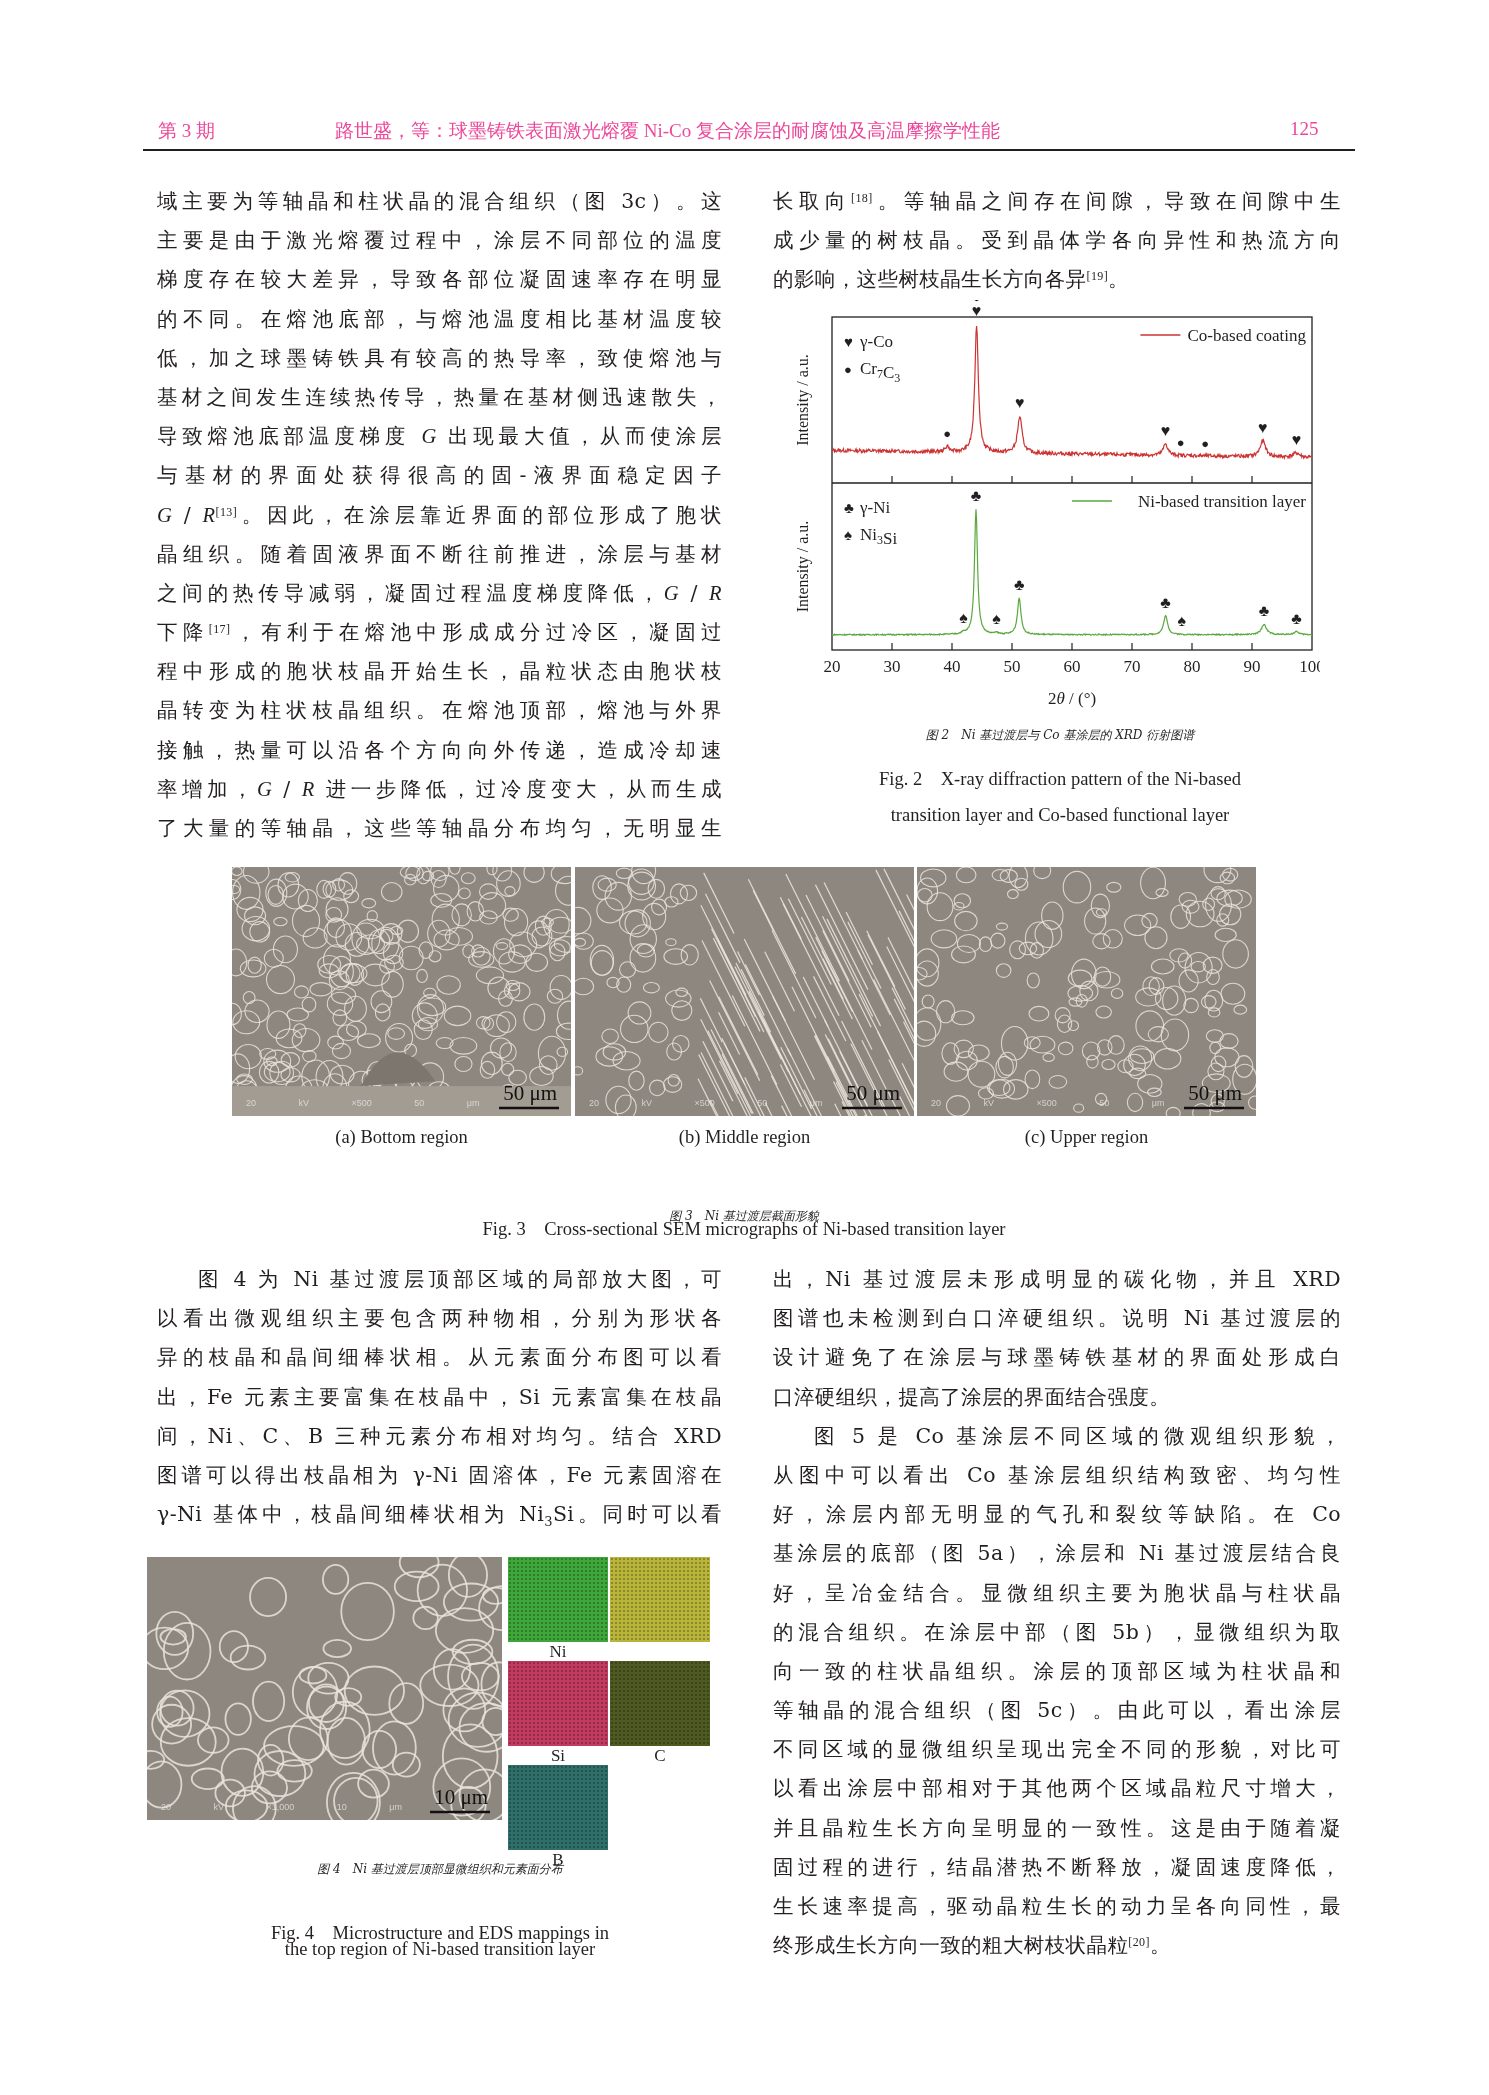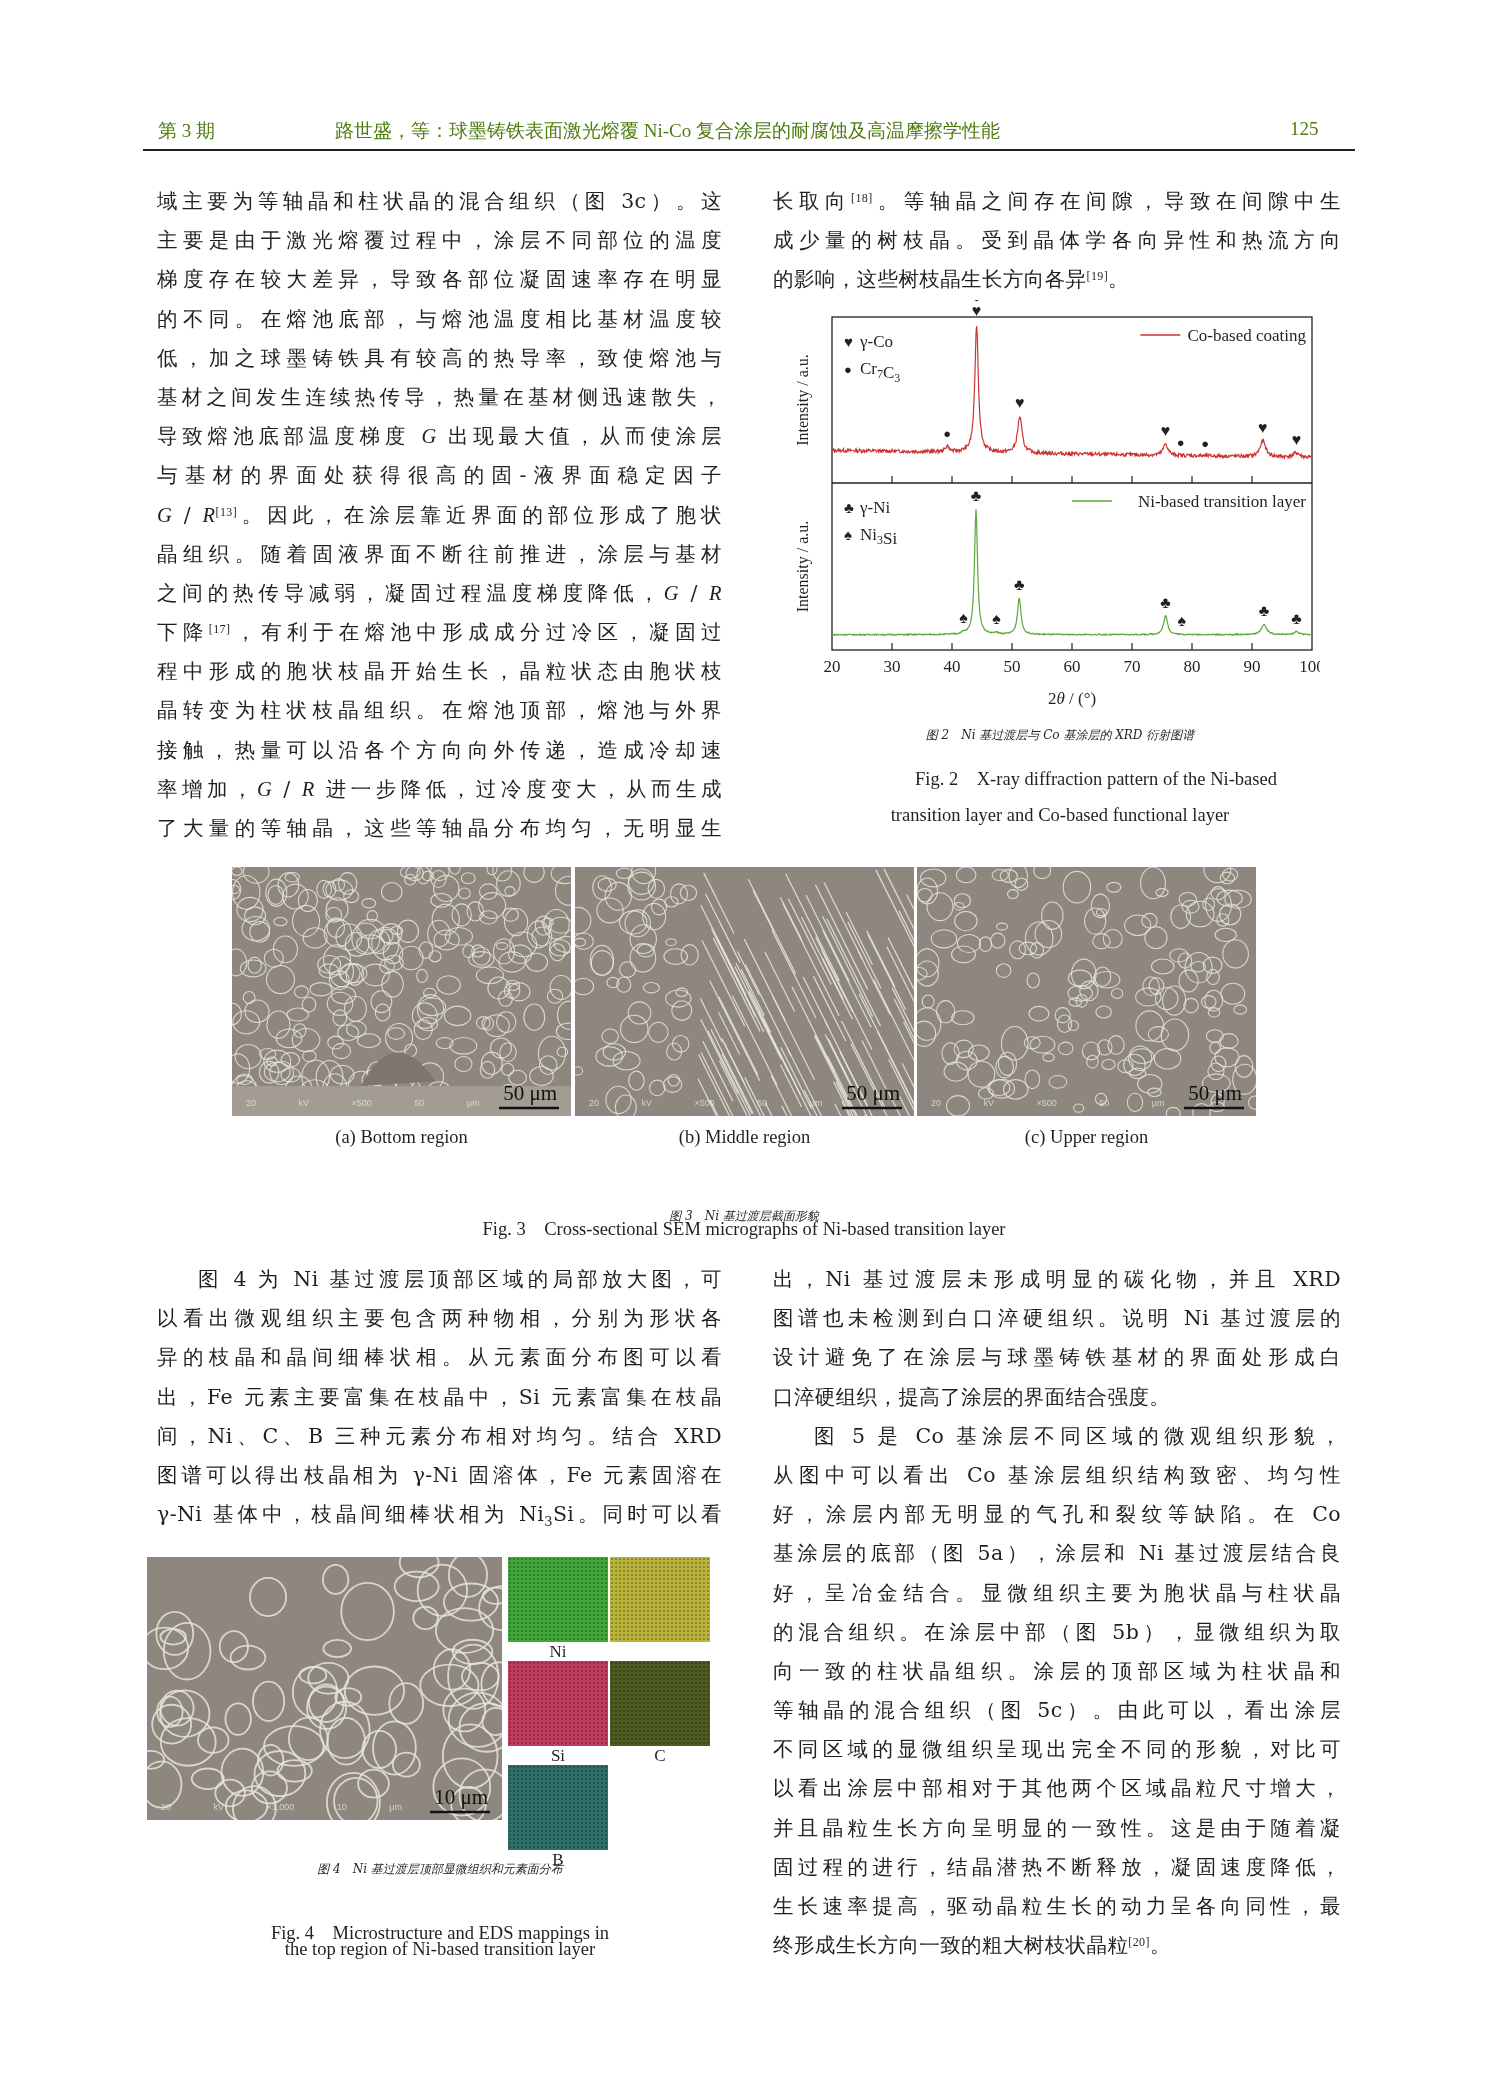--- a/index.html
+++ b/index.html
@@ -1,20 +1,20 @@
 <!DOCTYPE html>
 <html><head>
 <meta charset="utf-8">
 <style>
   html, body { margin:0; padding:0; background:#ffffff; }
   body { width:1489px; height:2095px; position:relative; overflow:hidden;
          font-family:"DejaVu Serif","Liberation Serif",serif; color:#231f20; }
   .abs { position:absolute; }
   
-  .hdr { top:118px; font-size:19px; font-family:"Liberation Serif","DejaVu Serif",serif; color:#4d7c0f; }
+  .hdr { top:118px; font-size:19px; font-family:"Liberation Serif","DejaVu Serif",serif; color:#ec4899; }
   .hdr-rule { left:143px; top:149px; width:1212px; height:2px; background:#231f20; }
   
   .col { font-size:20.5px; line-height:39.2px; text-align:justify; text-align-last:justify; letter-spacing:0.4px; }
   .col .line { display:block; white-space:nowrap; text-align-last:justify; text-align:justify; height:39.2px; overflow:visible; }
   .col .last { text-align-last:left; }
   .indent { text-indent:41px; }
   sup { font-size:12px; vertical-align:top; position:relative; top:-3px; font-family:"Liberation Serif",serif; }
   i.v { font-family:"Liberation Serif",serif; font-style:italic; }
   
   .cap { font-size:18.5px; text-align:center; font-family:"Liberation Serif","DejaVu Serif",serif; white-space:nowrap; color:#231f20; }
@@ -117,21 +117,21 @@
     <text x="516.4000000000001" y="323.66071938319675" font-family="Liberation Serif, serif" font-size="16" fill="#231f20" text-anchor="middle">♣</text>
     <text x="64" y="213" font-family="Liberation Serif, serif" font-size="15" fill="#231f20">♣</text>
     <text x="80" y="213" font-family="Liberation Serif, serif" font-size="17" fill="#231f20">γ-Ni</text>
     <text x="64" y="240" font-family="Liberation Serif, serif" font-size="15" fill="#231f20">♠</text>
     <text x="80" y="240" font-family="Liberation Serif, serif" font-size="17" fill="#231f20">Ni<tspan font-size="12" dy="4">3</tspan><tspan dy="-4"></tspan>Si</text>
     <text x="526" y="207" font-family="Liberation Serif, serif" font-size="17" fill="#231f20" text-anchor="end">Ni-based transition layer</text>
     <line x1="292" y1="201" x2="332" y2="201" stroke="#5aa83c" stroke-width="1.5"></line>
   </svg>
 
 <div class="abs cap cap-cn" style="left:780px; width:560px; top:727px;">图 2　Ni 基过渡层与 Co 基涂层的 XRD 衍射图谱</div>
-<div class="abs cap" style="left:816px; width:560px; top:766px;text-align:center;">Fig. 2　X-ray diffraction pattern of the Ni-based</div>
+<div class="abs cap" style="left:780px; width:560px; top:766px;text-align:center;">Fig. 2　X-ray diffraction pattern of the Ni-based</div>
 <div class="abs cap" style="left:780px; width:560px; top:805px;">transition layer and Co-based functional layer</div>
 
 <div class="abs sem" id="sem-a" style="left:232px; top:867px; width:339px; height:249px;">
     <svg width="339" height="249">
       <rect width="339" height="249" fill="#8e877f"></rect>
       <ellipse cx="220.31512345679013" cy="225.2026105967078" rx="7.678317901234568" ry="5.166384243084927" fill="none" stroke="#e8e4dc" stroke-width="1.1" opacity="0.85"></ellipse>
       <ellipse cx="77.36198559670783" cy="189.11212705761318" rx="6.753472222222222" ry="5.600069606683909" fill="none" stroke="#e8e4dc" stroke-width="1.1" opacity="0.85"></ellipse>
       <ellipse cx="272.01378600823045" cy="84.3673225308642" rx="10.569367283950616" ry="12.578602736015583" fill="none" stroke="#e8e4dc" stroke-width="1.1" opacity="0.85"></ellipse>
       <ellipse cx="322.97422839506174" cy="129.22745627572016" rx="7.681558641975309" ry="7.045844465937453" fill="none" stroke="#e8e4dc" stroke-width="1.1" opacity="0.85"></ellipse>
       <ellipse cx="150.72479423868313" cy="145.39623199588476" rx="7.312268518518518" ry="8.54557751821448" fill="none" stroke="#e8e4dc" stroke-width="1.1" opacity="0.85"></ellipse>

